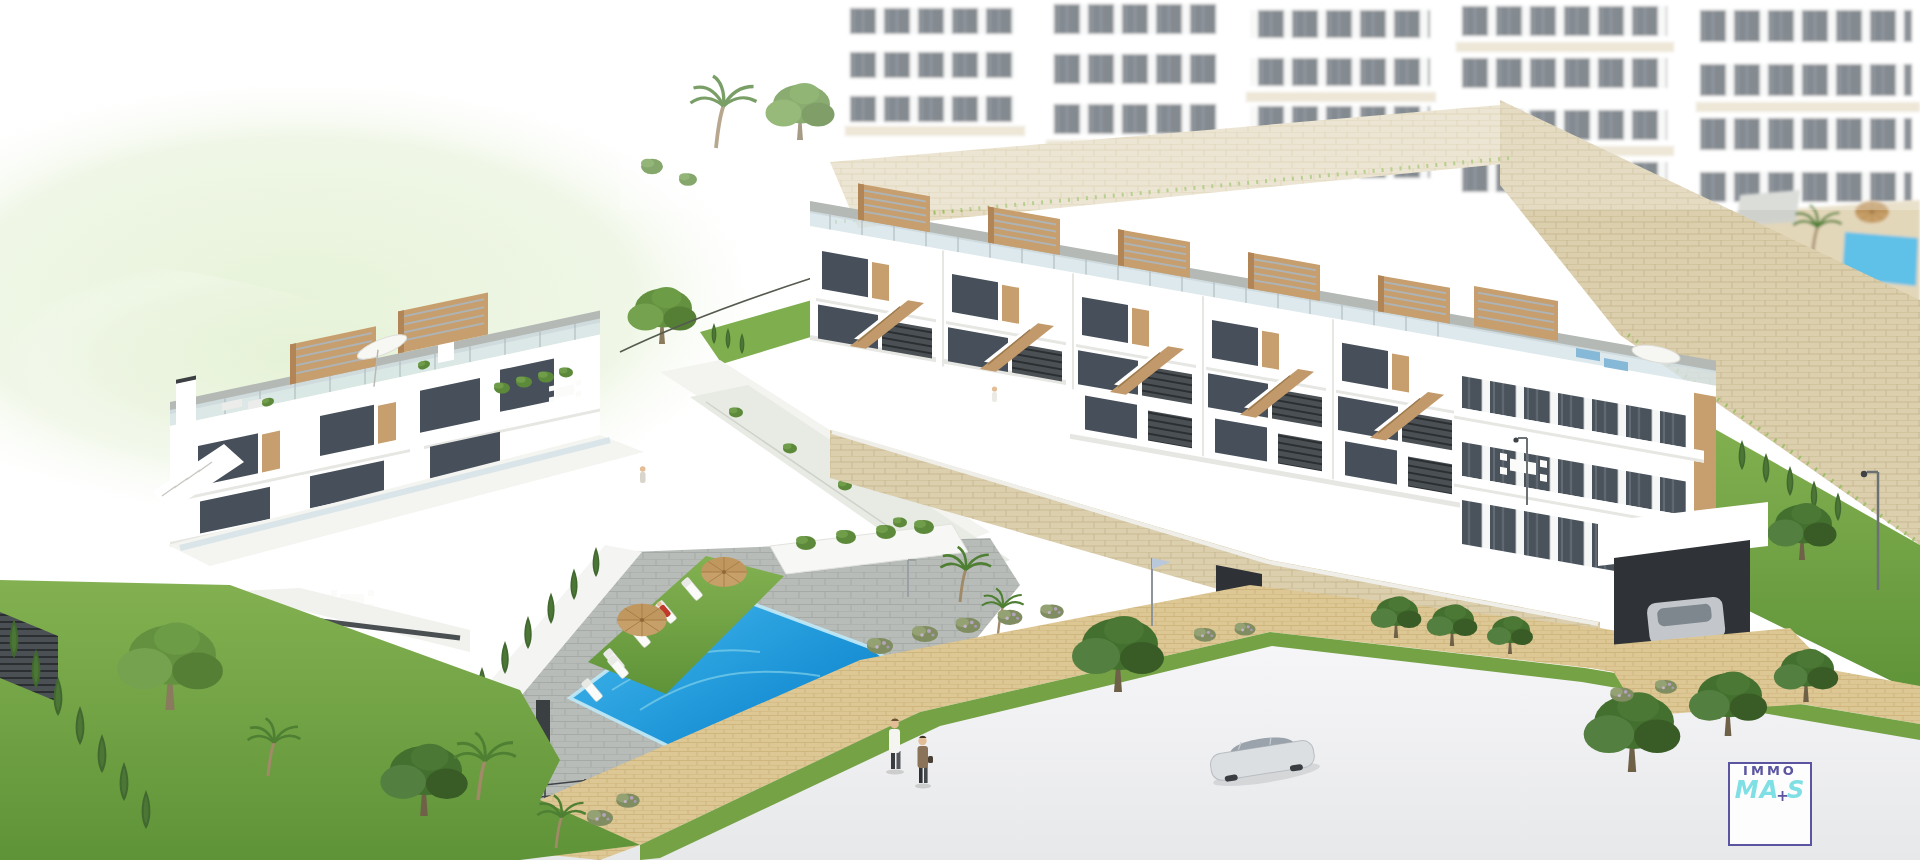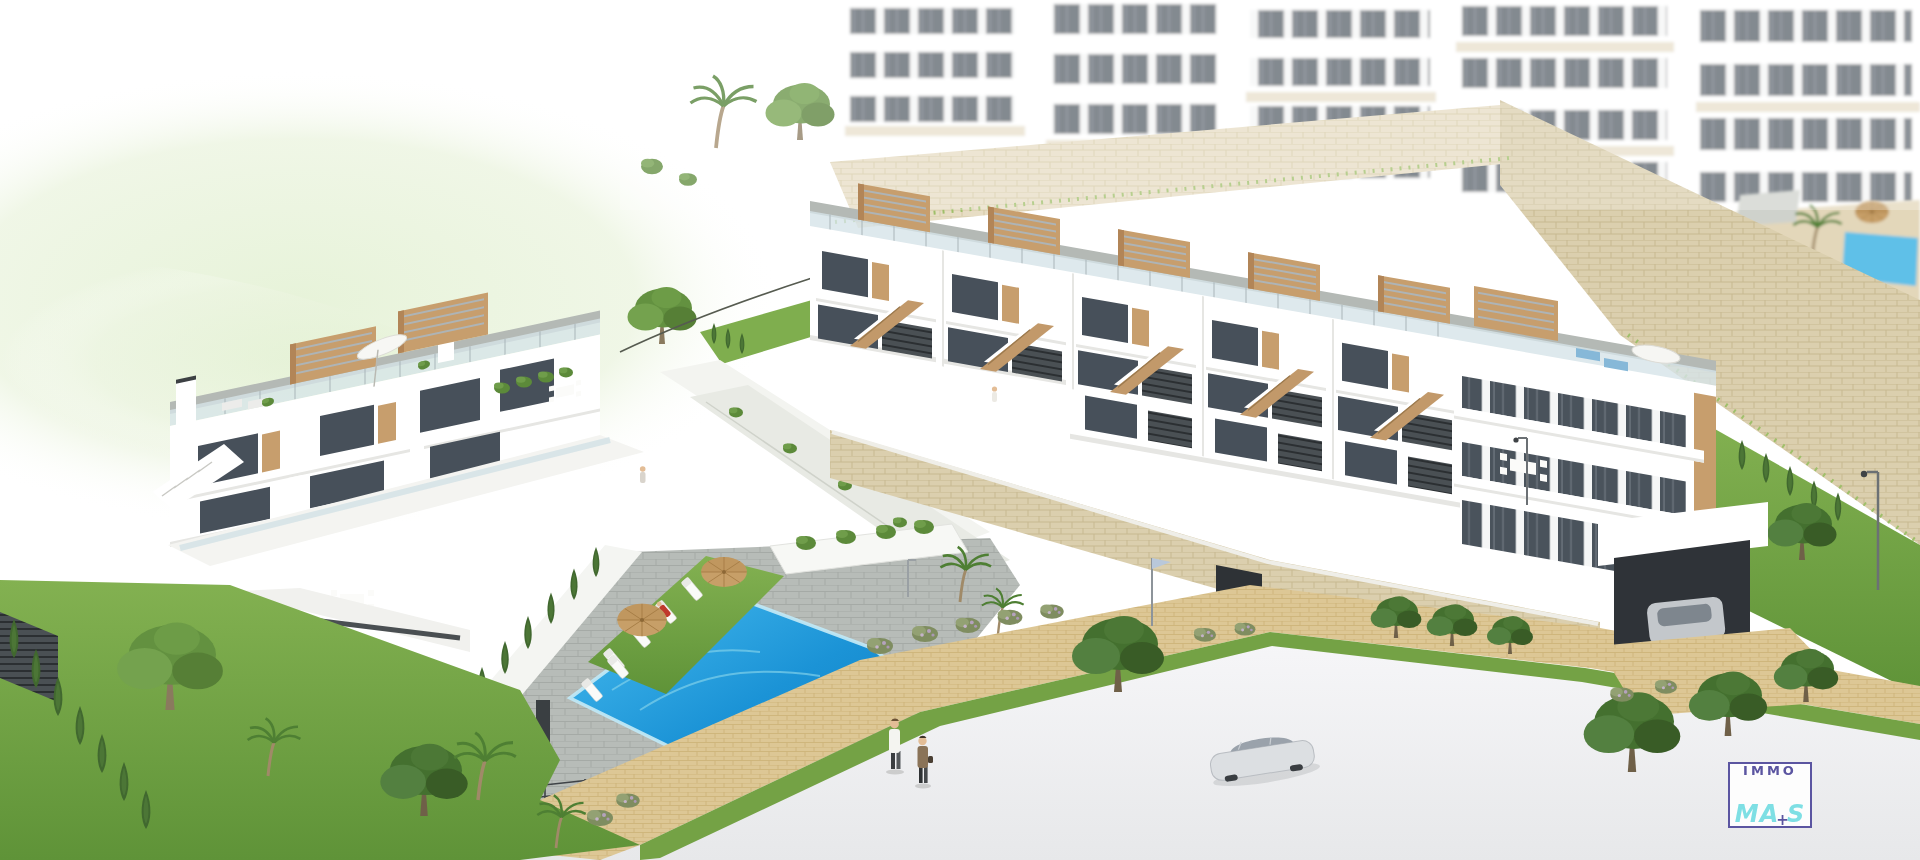--- a/index.html
+++ b/index.html
@@ -1,22 +1,22 @@
 <!DOCTYPE html>
 <html><head>
 <meta charset="utf-8">
 <style>
   html,body{margin:0;padding:0;background:#fff;}
   .stage{position:relative;width:1920px;height:860px;overflow:hidden;background:#ffffff;
          font-family:"DejaVu Sans","Liberation Sans",sans-serif;}
   .stage svg{position:absolute;inset:0;display:block;}
   
-  .logo{position:absolute;left:1728px;top:762px;width:84px;height:66px;box-sizing:border-box;
+  .logo{position:absolute;left:1728px;top:762px;width:84px;height:84px;box-sizing:border-box;
         border:2px solid #5b55a1;background:rgba(255,255,255,.88);
-        display:flex;flex-direction:column;align-items:center;justify-content:space-between;line-height:1;gap:12px;}
+        display:flex;flex-direction:column;align-items:center;justify-content:flex-start;line-height:1;}
   .logo .l1{font-size:13px;font-weight:bold;letter-spacing:3px;color:#5b55a1;margin-bottom:1px;}
   .logo .l2{font-size:24px;font-weight:bold;color:#7edfe4;letter-spacing:1px;display:flex;align-items:flex-end;font-style:italic;}
   .logo .plus{color:#5b55a1;font-size:15px;font-weight:bold;position:relative;top:2px;margin:0 -3px;}
   
   .white{fill:#ffffff}.shade{fill:#e6e6e3}
   .win{fill:#47505a}.glass{fill:#d6e4e8}.deck{fill:#b4b9b5}
   .wood{fill:#c79e6d}.woodD{fill:#b28557}
 </style>
 </head>
 <body>

